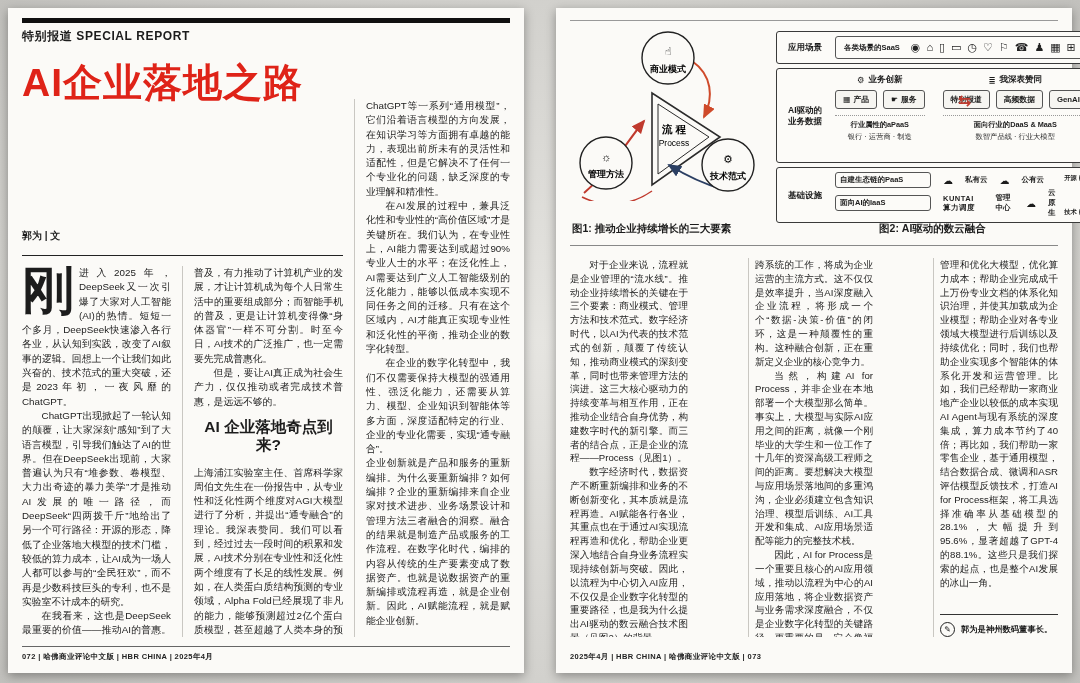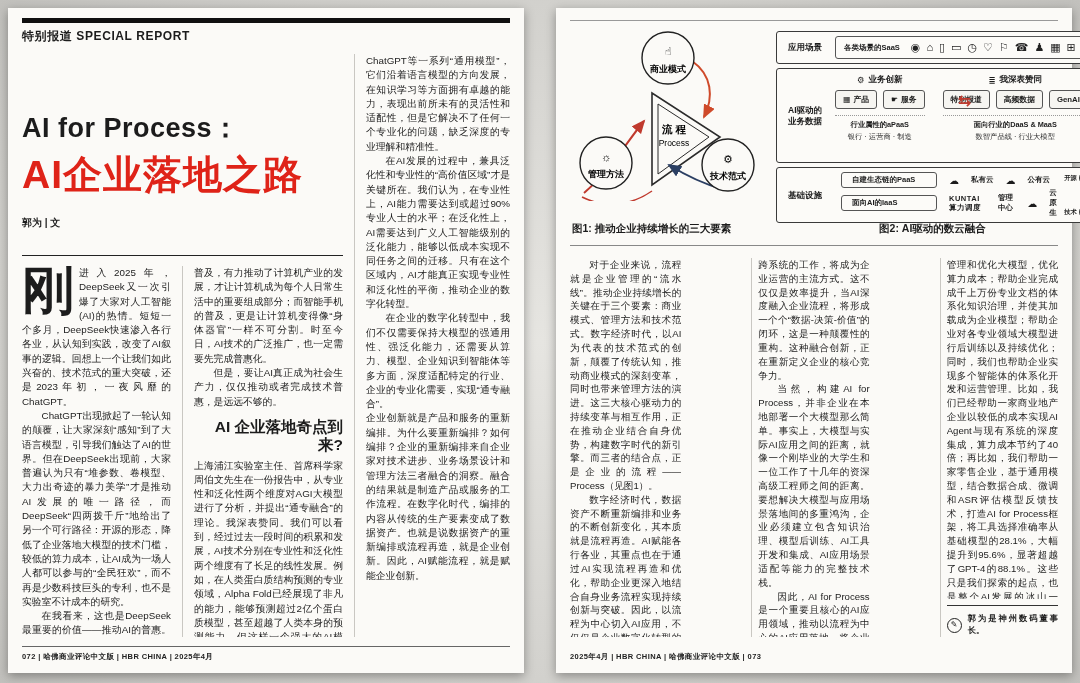--- a/index.html
+++ b/index.html
@@ -17,31 +17,31 @@
   
   .lp-header{position:absolute;top:10px;left:14px;right:14px;}
   .lp-topbar{height:5px;background:#101010;}
   .lp-kicker{font-size:12px;font-weight:bold;letter-spacing:.6px;margin-top:5px;}
 
   .lp-body{position:absolute;top:46px;left:14px;right:14px;bottom:36px;display:flex;}
   .lp-main{width:322px;display:flex;flex-direction:column;}
   .titleblock{height:202px;border-bottom:1.5px solid #222;position:relative;}
   .title-en{font-size:27px;font-weight:900;margin-top:56px;letter-spacing:.5px;}
   .title-cn{font-size:39px;font-weight:900;color:var(--red);margin-top:2px;letter-spacing:1px;}
-  .byline{position:absolute;bottom:25px;left:0;font-size:10px;font-weight:bold;}
+  .byline{position:absolute;bottom:12px;left:0;font-size:10px;font-weight:bold;}
 
   .lp-cols{flex:1;display:flex;overflow:hidden;padding-top:10px;}
   .col{flex:1;overflow:hidden;text-align:justify;font-size:9.8px;line-height:1.46;}
   .col+.col{border-left:1px solid var(--hair);margin-left:11px;padding-left:11px;}
-  .lp-col3{width:156px;flex:none;border-left:1px solid var(--hair);margin-left:11px;padding-left:11px;}
+  .lp-col3{width:156px;flex:none;border-left:1px solid var(--hair);margin-left:11px;padding-left:11px;margin-top:45px;}
 
   p{margin:0;}
   p.indent{text-indent:2em;}
   .dropcap{float:left;font-size:52px;line-height:.82;font-weight:bold;margin:3px 5px 0 0;}
-  .sec{font-size:15.5px;font-weight:800;margin:9px 0 5px;text-align:right;line-height:1.15;}
+  .sec{font-size:15.5px;font-weight:800;margin:9px 0 12px;text-align:center;line-height:1.15;}
   .sec2{font-size:15px;font-weight:800;margin:10px 0 5px;text-align:left;line-height:1.18;}
 
   .footrule{position:absolute;left:14px;right:14px;bottom:26px;border-top:1px solid #666;}
   .pfooter{position:absolute;bottom:11px;left:14px;right:14px;font-size:7.5px;font-weight:bold;
     letter-spacing:.4px;color:#222;}
   .page.right .pfooter{text-align:left;}
 
   
   .rp-figs{position:absolute;top:12px;left:14px;right:14px;height:226px;
     border-top:1px solid #999;border-bottom:1px solid #888;display:flex;}
@@ -70,55 +70,54 @@
     display:flex;gap:3px;align-items:center;background:#f6f5f1;white-space:nowrap;}
   .halfCap{font-size:7.3px;font-weight:800;margin-top:6px;border-top:1px dotted #999;
     padding-top:4px;width:100%;text-align:center;}
   .halfItems{font-size:7.3px;margin-top:2px;color:#333;}
   .xarrow{position:absolute;left:50%;top:22px;transform:translateX(-50%);color:var(--ared);
     font-size:16px;font-weight:900;}
   .f2rowC{height:56px;}
   .f2infra{flex:1;display:flex;flex-direction:column;justify-content:space-around;
     padding:4px 34px 4px 2px;position:relative;}
   .infraline{display:flex;align-items:center;gap:12px;font-size:7.5px;font-weight:600;}
-  .infrabox{border:1px solid #555;border-radius:3px;padding:2px 10px;font-weight:700;min-width:96px;margin-left:6px;}
+  .infrabox{border:1px solid #555;border-radius:3px;padding:2px 4px;font-weight:700;min-width:96px;}
   .cloud{font-size:10px;}
   .brand{font-weight:900;letter-spacing:.5px;}
   .tagcircles{position:absolute;right:3px;top:3px;bottom:3px;display:flex;flex-direction:column;
     justify-content:space-between;align-items:flex-end;}
   .tagc{display:flex;align-items:center;gap:2px;font-size:6.3px;font-weight:700;}
   .tagc .c{width:14px;height:14px;border:1.2px solid #333;border-radius:50%;display:flex;
     align-items:center;justify-content:center;font-size:8px;background:#fff;}
 
   
   .rp-body{position:absolute;top:250px;left:14px;right:14px;bottom:36px;display:flex;gap:44px;}
   .rcol{flex:1;overflow:hidden;text-align:justify;font-size:9.6px;line-height:1.44;
     display:flex;flex-direction:column;}
-  .rcol+.rcol{border-left:1px solid var(--hair);margin-left:26px;padding-left:6px;align-items:flex-end;}
+  .rcol+.rcol{border-left:1px solid var(--hair);margin-left:16px;padding-left:6px;}
   .pwrap{flex:1;overflow:hidden;}
   .bio{border-top:1px solid #333;margin-top:6px;padding-top:7px;display:flex;align-items:center;
     gap:6px;font-size:8.3px;font-weight:700;}
   .bioicon{width:15px;height:15px;flex:none;border:1.1px solid #222;border-radius:50%;display:flex;
     align-items:center;justify-content:center;font-size:8px;}
 </style>
 </head>
 <body>
 
 <div class="canvas">
 
   <div class="page left">
     <div class="lp-header">
       <div class="lp-topbar"></div>
       <div class="lp-kicker">特别报道 SPECIAL REPORT</div>
     </div>
 
     <div class="lp-body">
       <div class="lp-main">
         <div class="titleblock">
-          <div class="title-en">AI for Process：</div>
           <div class="title-cn">AI企业落地之路</div>
           <div class="byline">郭为 | 文</div>
         </div>
         <div class="lp-cols">
           <div class="col">
             <p><span class="dropcap">刚</span><span>进入2025年，DeepSeek又一次引爆了大家对人工智能(AI)的热情。短短一个多月，DeepSeek快速渗入各行各业，从认知到实践，改变了AI叙事的逻辑。回想上一个让我们如此兴奋的、技术范式的重大突破，还是2023年初，一夜风靡的ChatGPT。</span></p>
             <p class="indent">ChatGPT出现掀起了一轮认知的颠覆，让大家深刻“感知”到了大语言模型，引导我们触达了AI的世界。但在DeepSeek出现前，大家普遍认为只有“堆参数、卷模型、大力出奇迹的暴力美学”才是推动AI发展的唯一路径，而DeepSeek“四两拨千斤”地给出了另一个可行路径：开源的形态，降低了企业落地大模型的技术门槛，较低的算力成本，让AI成为一场人人都可以参与的“全民狂欢”，而不再是少数科技巨头的专利，也不是实验室不计成本的研究。</p>
             <p class="indent">在我看来，这也是DeepSeek最重要的价值——推动AI的普惠。1946年推出的全球第一台计算机ENIAC只能支持每秒5000次的运算，直到40年后，PC的全面</p>
           </div>
           <div class="col">

